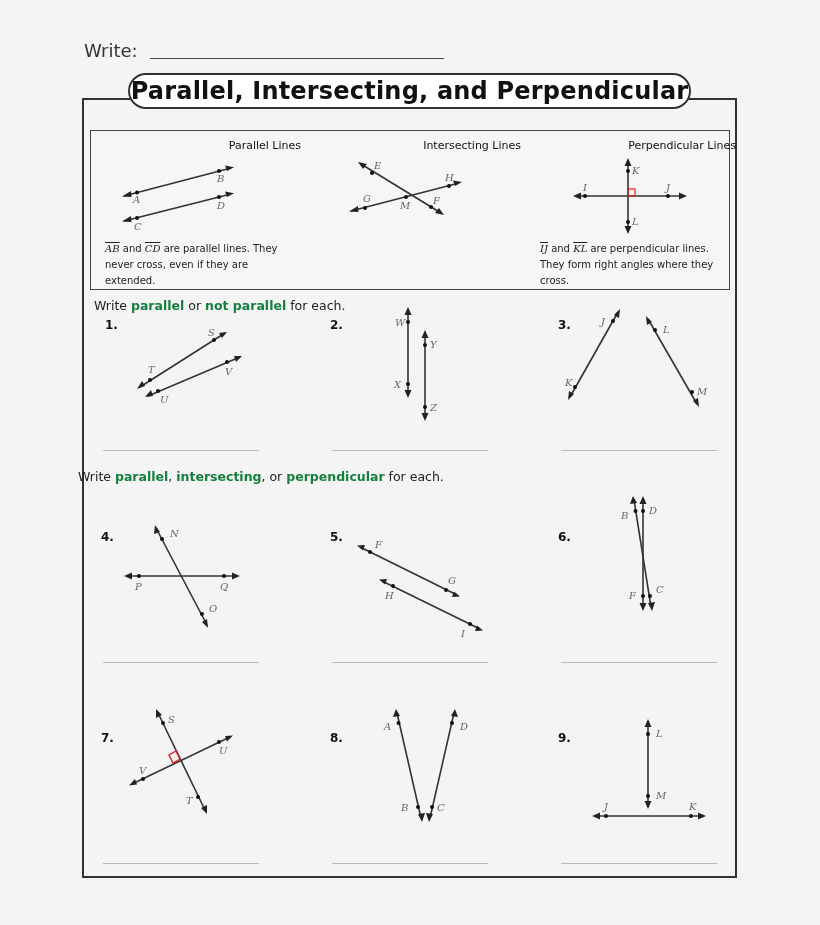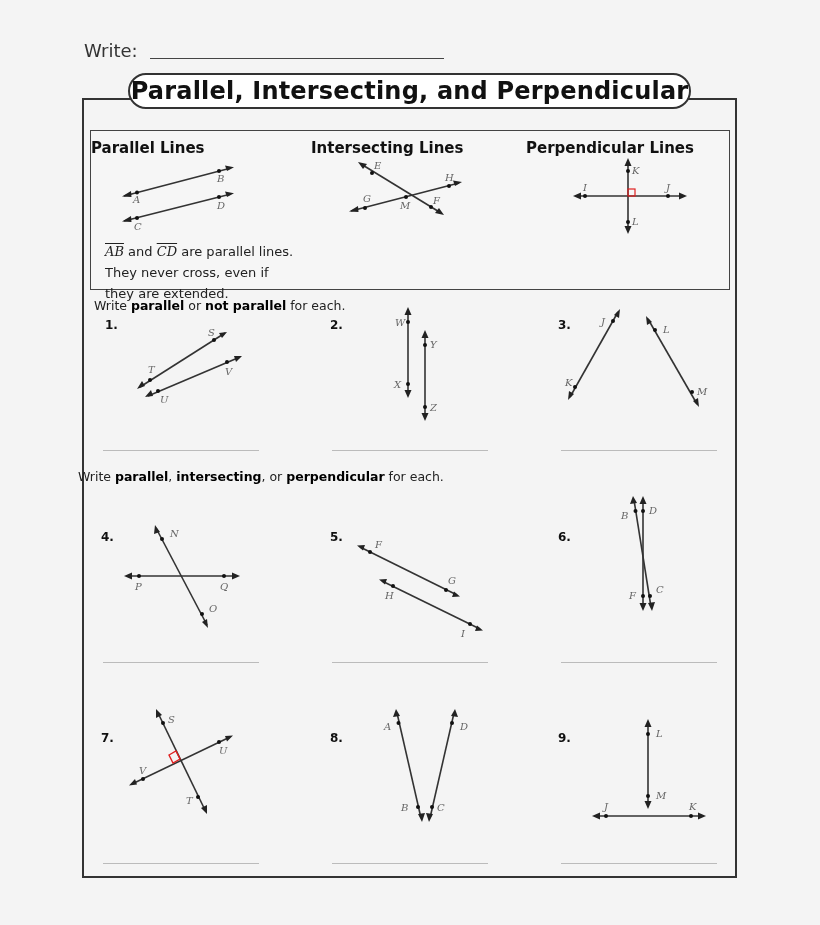--- a/index.html
+++ b/index.html
@@ -18,24 +18,24 @@
     position: absolute; left: 128px; top: 73px; width: 563px; height: 36px;
     border: 2px solid #333; border-radius: 28px; background: #fff;
     box-sizing: border-box; display: flex; align-items: center; justify-content: center;
     font-weight: bold; font-size: 24px; letter-spacing: 0.2px; color: #111; z-index: 2;
   }
   .defs-box {
     position: absolute; left: 90px; top: 130px; width: 640px; height: 160px;
     border: 1.5px solid #444; box-sizing: border-box; background: #f6f6f6;
   }
   .def-col { position: absolute; top: 0; width: 210px; height: 158px; }
-  .def-title { position: absolute; top: 8px; width: 100%; text-align: left; font-weight: bold; font-size: 15px; }
-  .def-text { position: absolute; top: 110px; left: 14px; width: 190px; font-size: 13px; line-height: 21px; color: #222; }
+  .def-title { position: absolute; top: 8px; width: 100%; text-align: right; font-weight: normal; font-size: 11px; }
+  .def-text { position: absolute; top: 110px; left: 14px; width: 190px; font-size: 10px; line-height: 16px; color: #222; }
   .instr { position: absolute; font-size: 12.5px; color: #222; }
-  .instr b { font-weight: bold; color: #000000; }
+  .instr b { font-weight: bold; color: #15803d; }
   .qnum { position: absolute; font-weight: bold; font-size: 12px; }
   .answer-line { position: absolute; width: 156px; height: 0; border-top: 1.5px solid #bbb; }
   svg { position: absolute; overflow: visible; }
   .lbl { font-family: "DejaVu Serif", serif; font-style: italic; font-size: 10px; fill: #666; }
   .ln { stroke: #333; stroke-width: 1.6; fill: none; }
   .dot { fill: #111; }
   .ah { fill: #222; }
   .ovl { font-style: italic; font-family: "DejaVu Serif", serif; text-decoration: overline; }
 </style>
 </head>
@@ -109,20 +109,26 @@
         <text class="lbl" x="140" y="60">J</text>
       <line class="ln" x1="102" y1="30" x2="102" y2="100"></line>
       <polygon class="ah" points="102,27 98.5,35 105.5,35"></polygon>
       <polygon class="ah" points="102,103 98.5,95 105.5,95"></polygon>
       <circle class="dot" cx="102" cy="40" r="2"></circle>
         <circle class="dot" cx="102" cy="91" r="2"></circle>
       <text class="lbl" x="106" y="43">K</text>
         <text class="lbl" x="106" y="94">L</text>
       <rect x="102" y="58" width="7" height="7" fill="none" stroke="#e02020" stroke-width="1.2"></rect>
     </svg>
+    <div class="def-text">
+      <span class="ovl">IJ</span>
+      <span>and</span>
+      <span class="ovl">KL</span>
+      <span>are perpendicular lines. They form right angles where they cross.</span>
+    </div>
   </div>
 </div>
 
 <div class="instr" style="left:94px;top:298px">
   <span>Write </span><b>parallel</b><span> or </span><b>not parallel</b><span> for each.</span>
 </div>
 
 <div class="qnum" style="left:105px;top:318px">1.</div>
 <svg width="200" height="120" style="left:90px;top:290px">
   <line class="ln" x1="50" y1="97" x2="135" y2="43"></line>

